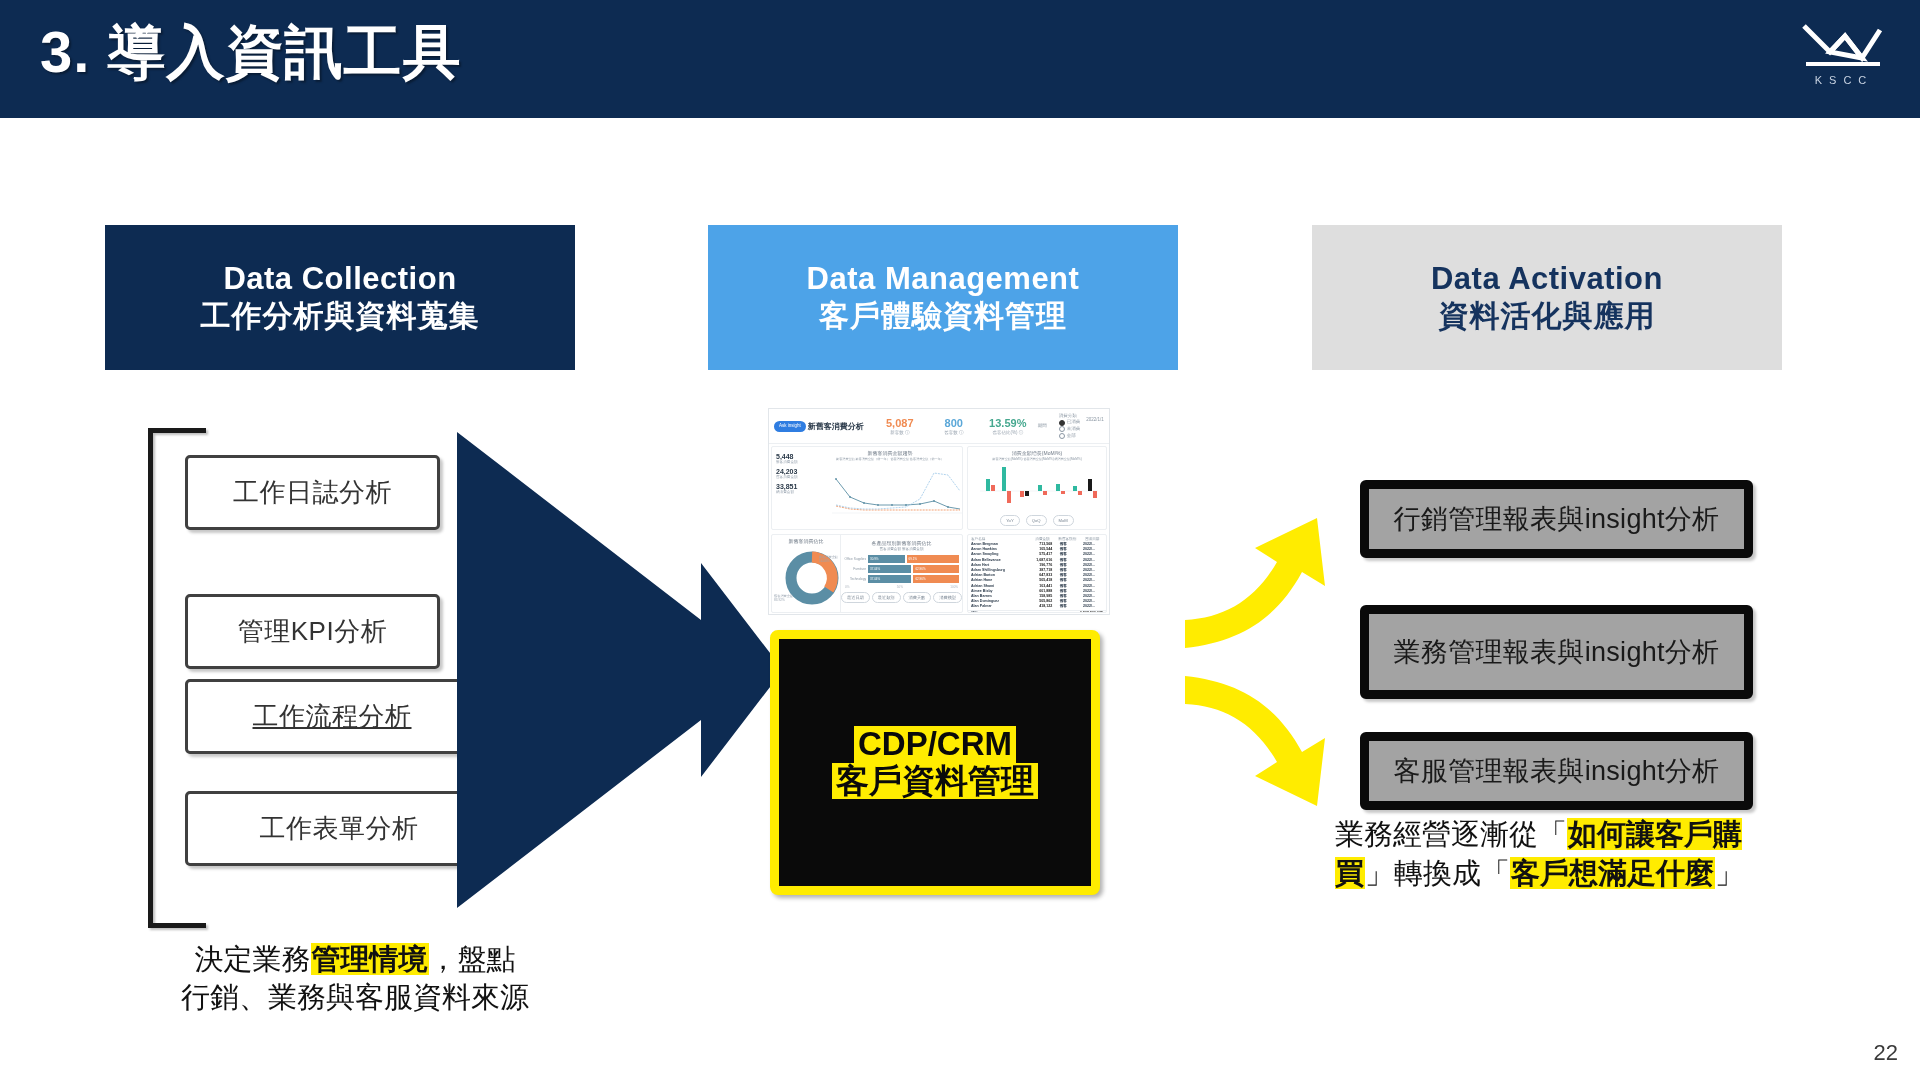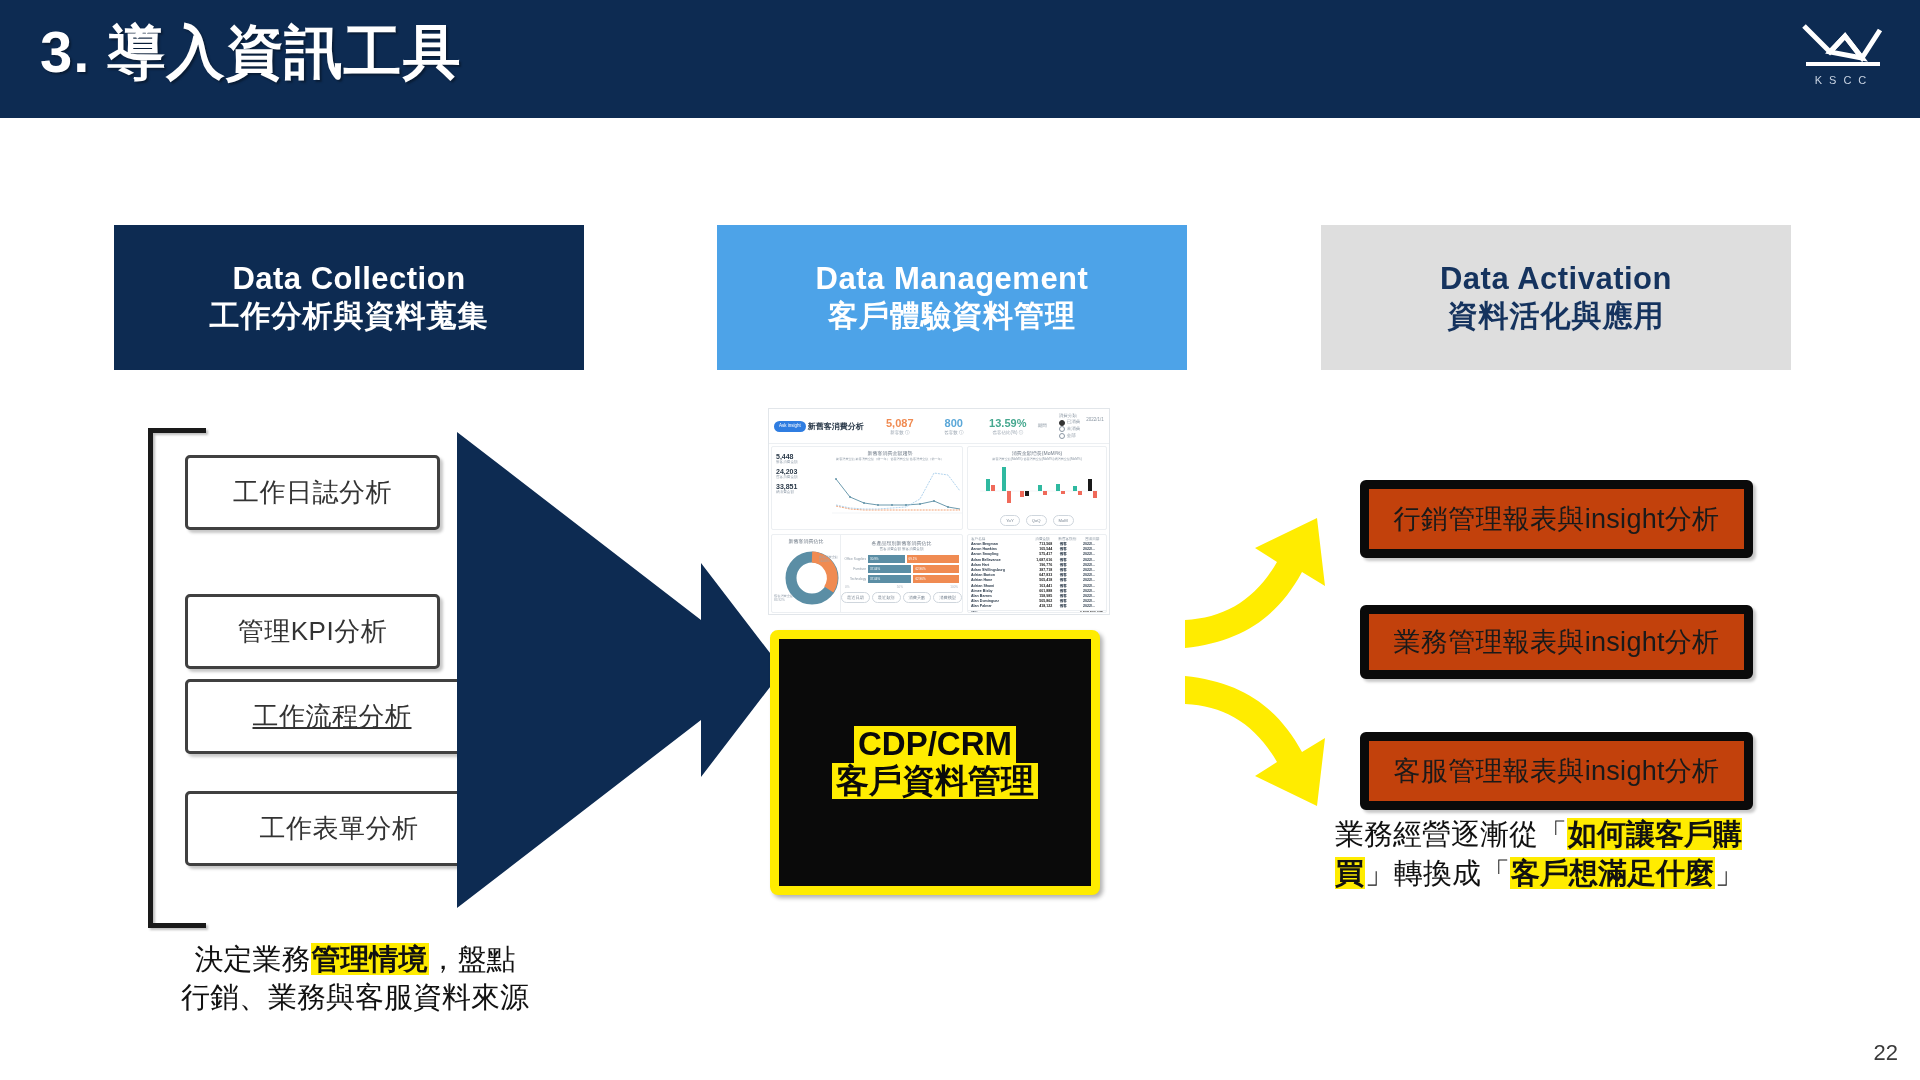--- a/index.html
+++ b/index.html
@@ -32,21 +32,21 @@
   }
   #logo-text{
     font-size:46px;font-weight:bold;color:#ffffff;letter-spacing:4px;
     white-space:nowrap;
   }
 
   
   .col-head{
     position:absolute;
     display:flex;flex-direction:column;align-items:center;justify-content:center;
-    text-align:center;line-height:1.22;margin-left:9px;
+    text-align:center;line-height:1.22;
   }
   .col-head .en{font-size:31px;font-weight:bold;letter-spacing:.5px;}
   .col-head .zh{font-size:30px;font-weight:bold;letter-spacing:1px;}
   #head-collection{left:105px;top:225px;width:470px;height:145px;background:#0d2b52;color:#fff;}
   #head-management{left:708px;top:225px;width:470px;height:145px;background:#4da3e8;color:#fff;}
   #head-activation{left:1312px;top:225px;width:470px;height:145px;background:#dedede;color:#15335e;}
 
   
   #left-bracket{
     position:absolute;left:148px;top:428px;width:58px;height:500px;
@@ -65,27 +65,27 @@
     color:#333333;font-size:26px;letter-spacing:.5px;
     box-shadow:3px 3px 3px rgba(0,0,0,.22);
   }
   #box-l1{left:185px;top:455px;width:255px;height:75px;}
   #box-l2{left:185px;top:594px;width:255px;height:75px;}
   #box-l3{left:185px;top:679px;width:294px;height:75px;text-decoration:underline;}
   #box-l4{left:185px;top:791px;width:308px;height:75px;}
 
   .rbox{
     position:absolute;box-sizing:border-box;
-    background:#c2410c;border:9px solid #0a0a0a;border-radius:6px;
+    background:#a3a3a3;border:9px solid #0a0a0a;border-radius:6px;
     display:flex;align-items:center;justify-content:center;
     color:#1a1a1a;font-size:27px;letter-spacing:.3px;
     box-shadow:3px 3px 3px rgba(0,0,0,.22);
   }
   #box-r1{left:1360px;top:480px;width:393px;height:78px;}
-  #box-r2{left:1360px;top:605px;width:393px;height:74px;}
+  #box-r2{left:1360px;top:605px;width:393px;height:94px;}
   #box-r3{left:1360px;top:732px;width:393px;height:78px;}
 
   
   #funnel{position:absolute;left:455px;top:430px;width:330px;height:480px;}
 
   
   #yarrows{position:absolute;left:1185px;top:490px;width:210px;height:340px;}
 
   
   #dashboard{

